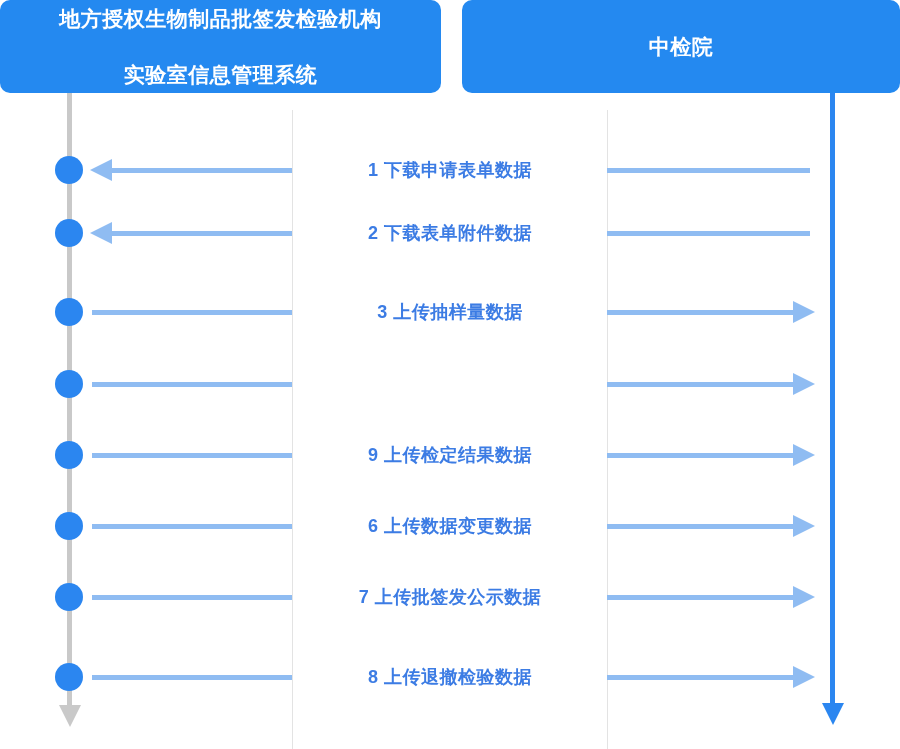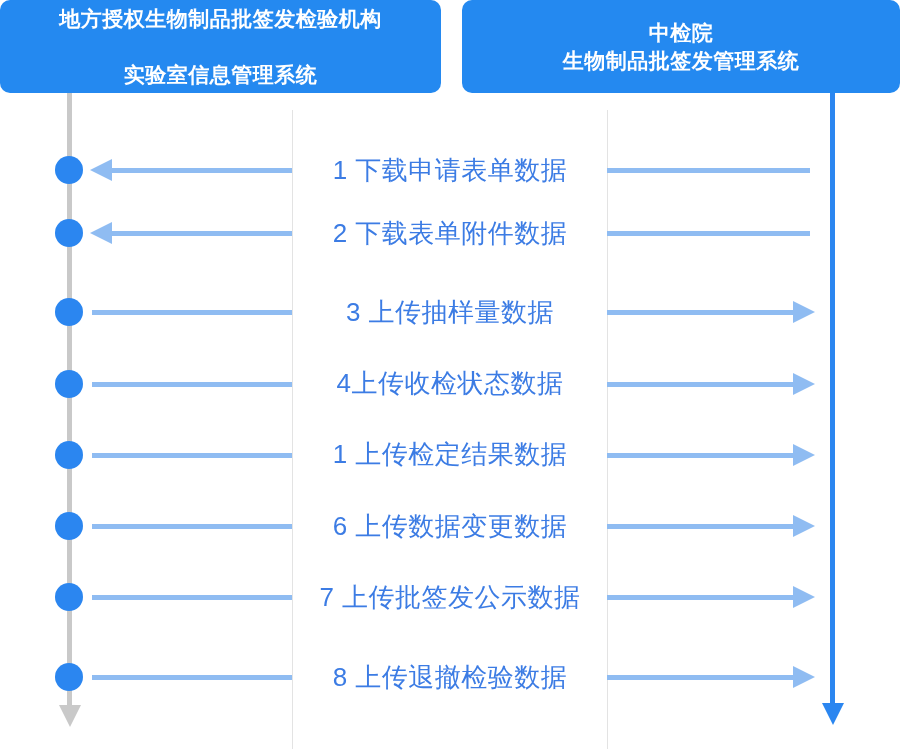--- a/index.html
+++ b/index.html
@@ -129,22 +129,22 @@
   .label {
     position: absolute;
     left: 300px;
     top: 0;
     width: 300px;
     height: 40px;
     display: flex;
     align-items: center;
     justify-content: center;
     color: #3c7ce4;
-    font-weight: normal;
-    font-size: 26px;
+    font-weight: bold;
+    font-size: 18px;
     letter-spacing: 0.5px;
     white-space: nowrap;
   }
 
   
   .seg {
     position: absolute;
     top: 18px;
     height: 5px;
     background: #8fbcf2;
@@ -179,21 +179,20 @@
 
 <div id="canvas">
 
   <div class="header-box left">
     <span class="header-line">地方授权生物制品批签发检验机构</span>
     <span class="header-line">实验室信息管理系统</span>
   </div>
 
   <div class="header-box right">
     <span class="header-line">中检院</span>
-    <span class="header-line">生物制品批签发管理系统</span>
   </div>
 
   <div class="divider" id="divider-left"></div>
   <div class="divider" id="divider-right"></div>
 
   <div class="lifeline" id="lifeline-left">
     <div class="stem"></div>
     <div class="head"></div>
   </div>
 
@@ -222,28 +221,27 @@
         <div class="seg seg-left"></div>
         <div class="seg seg-right"></div>
         <div class="arrowhead right"></div>
         <div class="label">3 上传抽样量数据</div>
       </div>
       <div class="row dir-right" style="top: 363.6px;">
         <div class="node"></div>
         <div class="seg seg-left"></div>
         <div class="seg seg-right"></div>
         <div class="arrowhead right"></div>
-        <div class="label">4上传收检状态数据</div>
       </div>
       <div class="row dir-right" style="top: 434.8px;">
         <div class="node"></div>
         <div class="seg seg-left"></div>
         <div class="seg seg-right"></div>
         <div class="arrowhead right"></div>
-        <div class="label">1 上传检定结果数据</div>
+        <div class="label">9 上传检定结果数据</div>
       </div>
       <div class="row dir-right" style="top: 506px;">
         <div class="node"></div>
         <div class="seg seg-left"></div>
         <div class="seg seg-right"></div>
         <div class="arrowhead right"></div>
         <div class="label">6 上传数据变更数据</div>
       </div>
       <div class="row dir-right" style="top: 577.2px;">
         <div class="node"></div>

